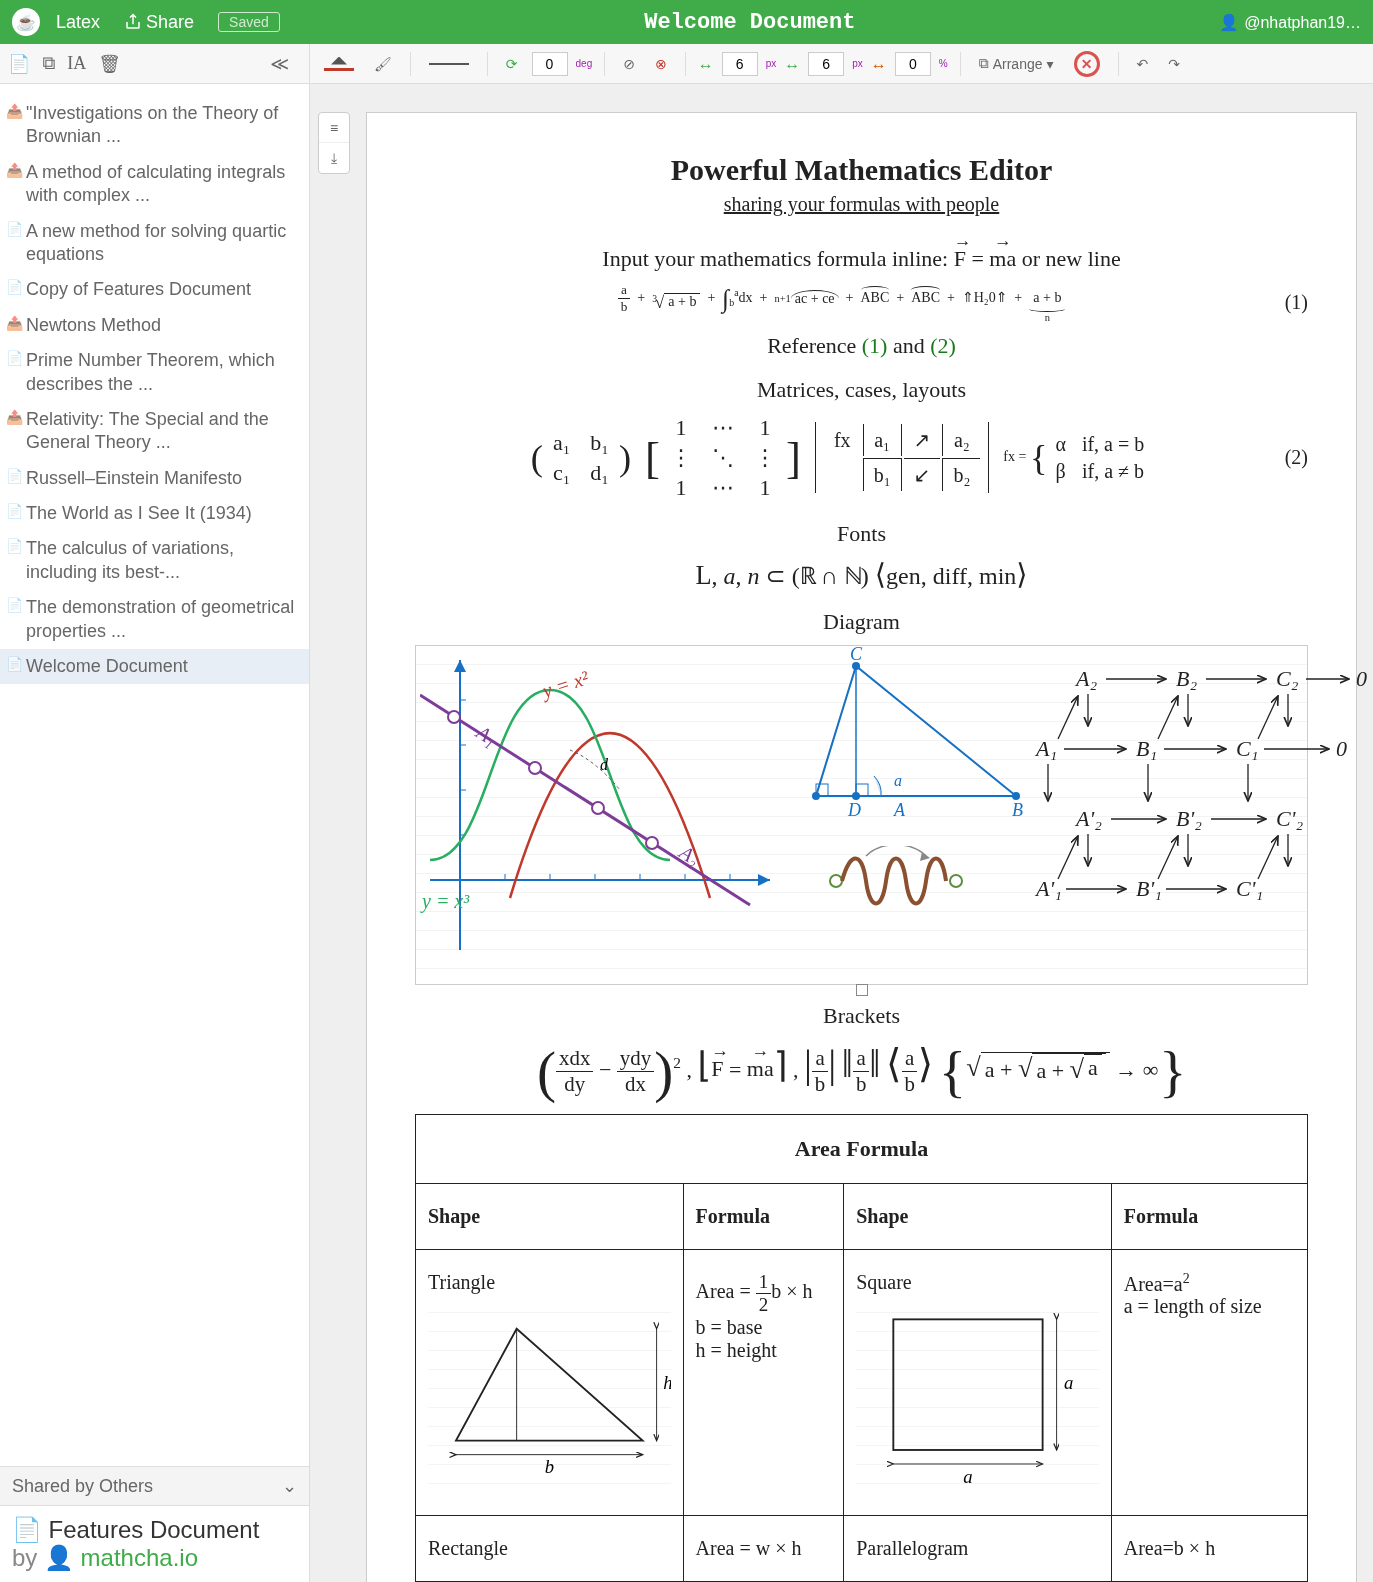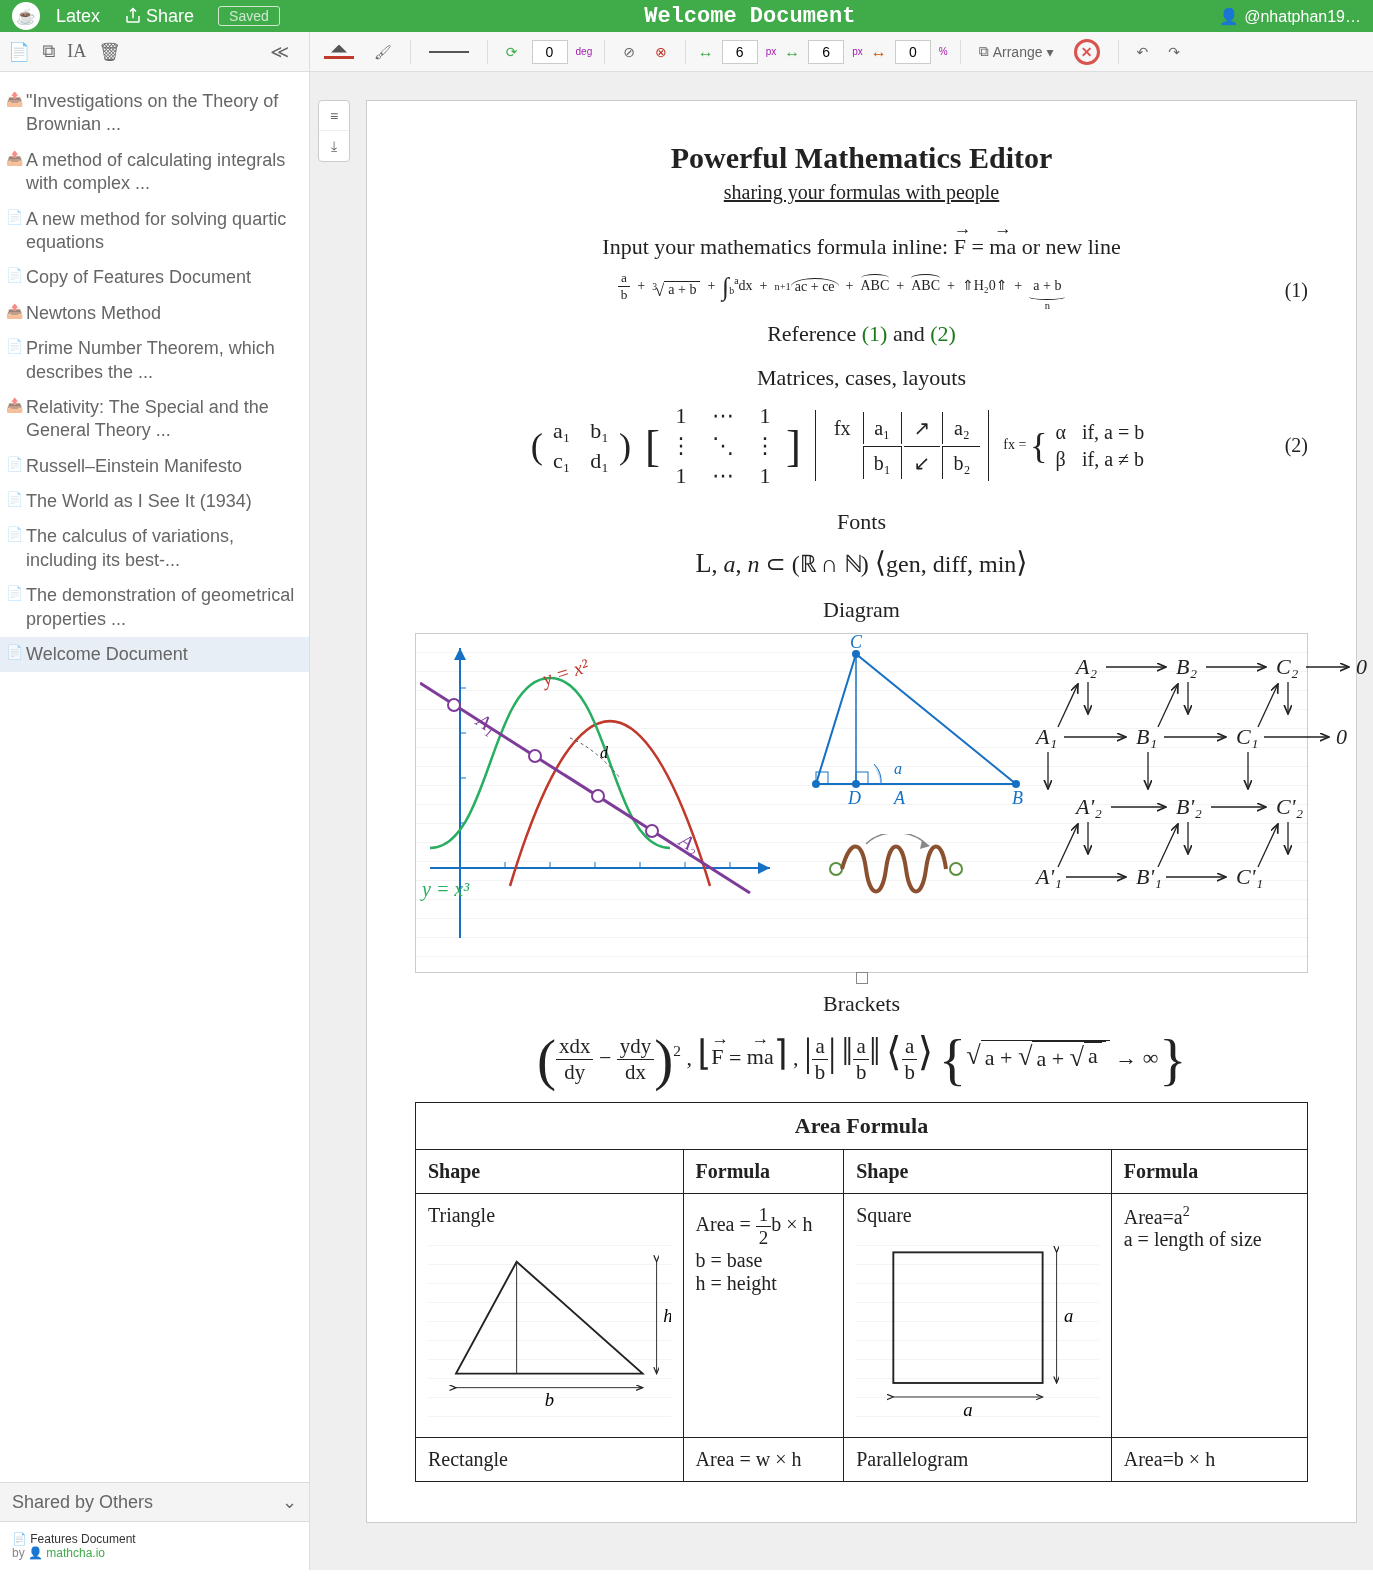--- a/index.html
+++ b/index.html
@@ -1,19 +1,19 @@
 <!DOCTYPE html>
 <html><head>
 <meta charset="utf-8">
 <style>
 * { box-sizing: border-box; margin: 0; padding: 0; }
 body { font-family: -apple-system, BlinkMacSystemFont, "Segoe UI", sans-serif; font-size: 14px; color: #333; background: #fff; width: 1373px; height: 1582px; overflow: hidden; transform-origin: top left; }
 
 
-.topbar { height: 32px; background: #3fab49; color: #fff; display: flex; align-items: center; padding: 0 12px; font-size: 18px; }
+.topbar { height: 44px; background: #3fab49; color: #fff; display: flex; align-items: center; padding: 0 12px; font-size: 18px; }
 .topbar .logo { width: 28px; height: 28px; background: #fff; border-radius: 50%; position: relative; margin-right: 16px; display:flex; align-items:center; justify-content:center;}
 .topbar .logo::after{content:"☕"; font-size:16px; color:#3fab49;}
 .topbar .item { margin-right: 24px; display: flex; align-items: center; cursor: pointer; }
 .topbar .title { flex: 1; text-align: center; font-family: "Courier New", monospace; font-size: 22px; font-weight: bold; }
 .topbar .saved { font-size: 14px; color: #cfe8d0; border:1px solid #cfe8d0; padding:1px 10px; border-radius:3px;}
 .topbar .user { font-size: 16px; }
 .topbar svg{vertical-align:middle; margin-right:4px;}
 
 
 .toolbar { height: 40px; background: #f7f7f7; border-bottom: 1px solid #ddd; display: flex; align-items: center; }
@@ -34,21 +34,21 @@
 
 
 .main { display: flex; height: calc(100% - 84px); }
 .sidebar { width: 310px; border-right: 1px solid #ddd; display: flex; flex-direction: column; background:#fff;}
 .doclist { flex: 1; overflow: auto; padding: 12px 0; }
 .doclist .doc { padding: 6px 12px 6px 26px; color: #666; cursor: pointer; position: relative; font-size:18px; line-height:1.3;}
 .doclist .doc::before { content: "📄"; position: absolute; left: 6px; top: 6px; font-size: 14px; opacity:.6;}
 .doclist .doc.shared::before { content: "📤"; }
 .doclist .doc.selected { background: #e8eef5; }
 .sidebar .section { background: #f4f4f4; border-top: 1px solid #ddd; border-bottom: 1px solid #ddd; padding: 8px 12px; color: #666; display: flex; align-items: center; justify-content: space-between; font-size:18px;}
-.sidebar .shared-doc { padding: 10px 12px; font-size:12px;}
+.sidebar .shared-doc { padding: 10px 12px; font-size:24px;}
 .sidebar .shared-doc .by { color: #888; }
 .sidebar .shared-doc .author { color: #3fab49; }
 
 
 .canvas-wrap { flex: 1; background: #efefef; padding: 28px 16px 0 0; overflow: auto; position:relative;}
 .mini-toolbar{position:absolute; left:8px; top:28px; background:#fff; border:1px solid #ccc; border-radius:4px; display:flex; flex-direction:column;}
 .mini-toolbar div{width:30px; height:30px; display:flex; align-items:center; justify-content:center; color:#666; cursor:pointer; border-bottom:1px solid #eee;}
 .mini-toolbar div:last-child{border-bottom:none;}
 .page { margin-left: 56px; background: #fff; border: 1px solid #ccc; padding: 40px 48px; font-family: Georgia, "Times New Roman", serif; color: #222; }
 .page h1 { text-align: center; font-size: 30px; font-weight: bold; margin-bottom: 6px; }
@@ -93,21 +93,21 @@
 .mathcal { font-family: "Brush Script MT", cursive; font-size:1.1em;}
 .mathbb{font-family:Georgia; letter-spacing:-2px;}
 .angle-br{font-size:1.2em;}
 
 
 .diagram-box{border:1px solid #ccc; background:repeating-linear-gradient(#fff,#fff 18px,#f3f3f3 18px,#f3f3f3 19px),repeating-linear-gradient(90deg,#fff,#fff 18px,#f3f3f3 18px,#f3f3f3 19px); height:340px; position:relative; margin:0 auto; width:100%;}
 .diagram-box .sq{position:absolute; left:50%; bottom:-12px; width:12px; height:12px; border:1px solid #888; background:#fff; transform:translateX(-50%);}
 
 
 .area-table{width:100%; border-collapse:collapse; margin-top:8px;}
-.area-table th,.area-table td{border:1px solid #222; padding:10px 12px; font-size:20px; vertical-align:top; text-align:left;}
+.area-table th,.area-table td{border:1px solid #222; padding:21px 12px; font-size:20px; vertical-align:top; text-align:left;}
 .area-table .caption{font-size:22px; text-align:center;}
 .shape-cell{height:200px; position:relative; background:repeating-linear-gradient(#fff,#fff 18px,#f4f4f4 18px,#f4f4f4 19px),repeating-linear-gradient(90deg,#fff,#fff 18px,#f4f4f4 18px,#f4f4f4 19px);}
 
 
 .diagram-box svg{position:absolute;}
 </style>
 </head>
 <body>
 
 <div class="topbar">

